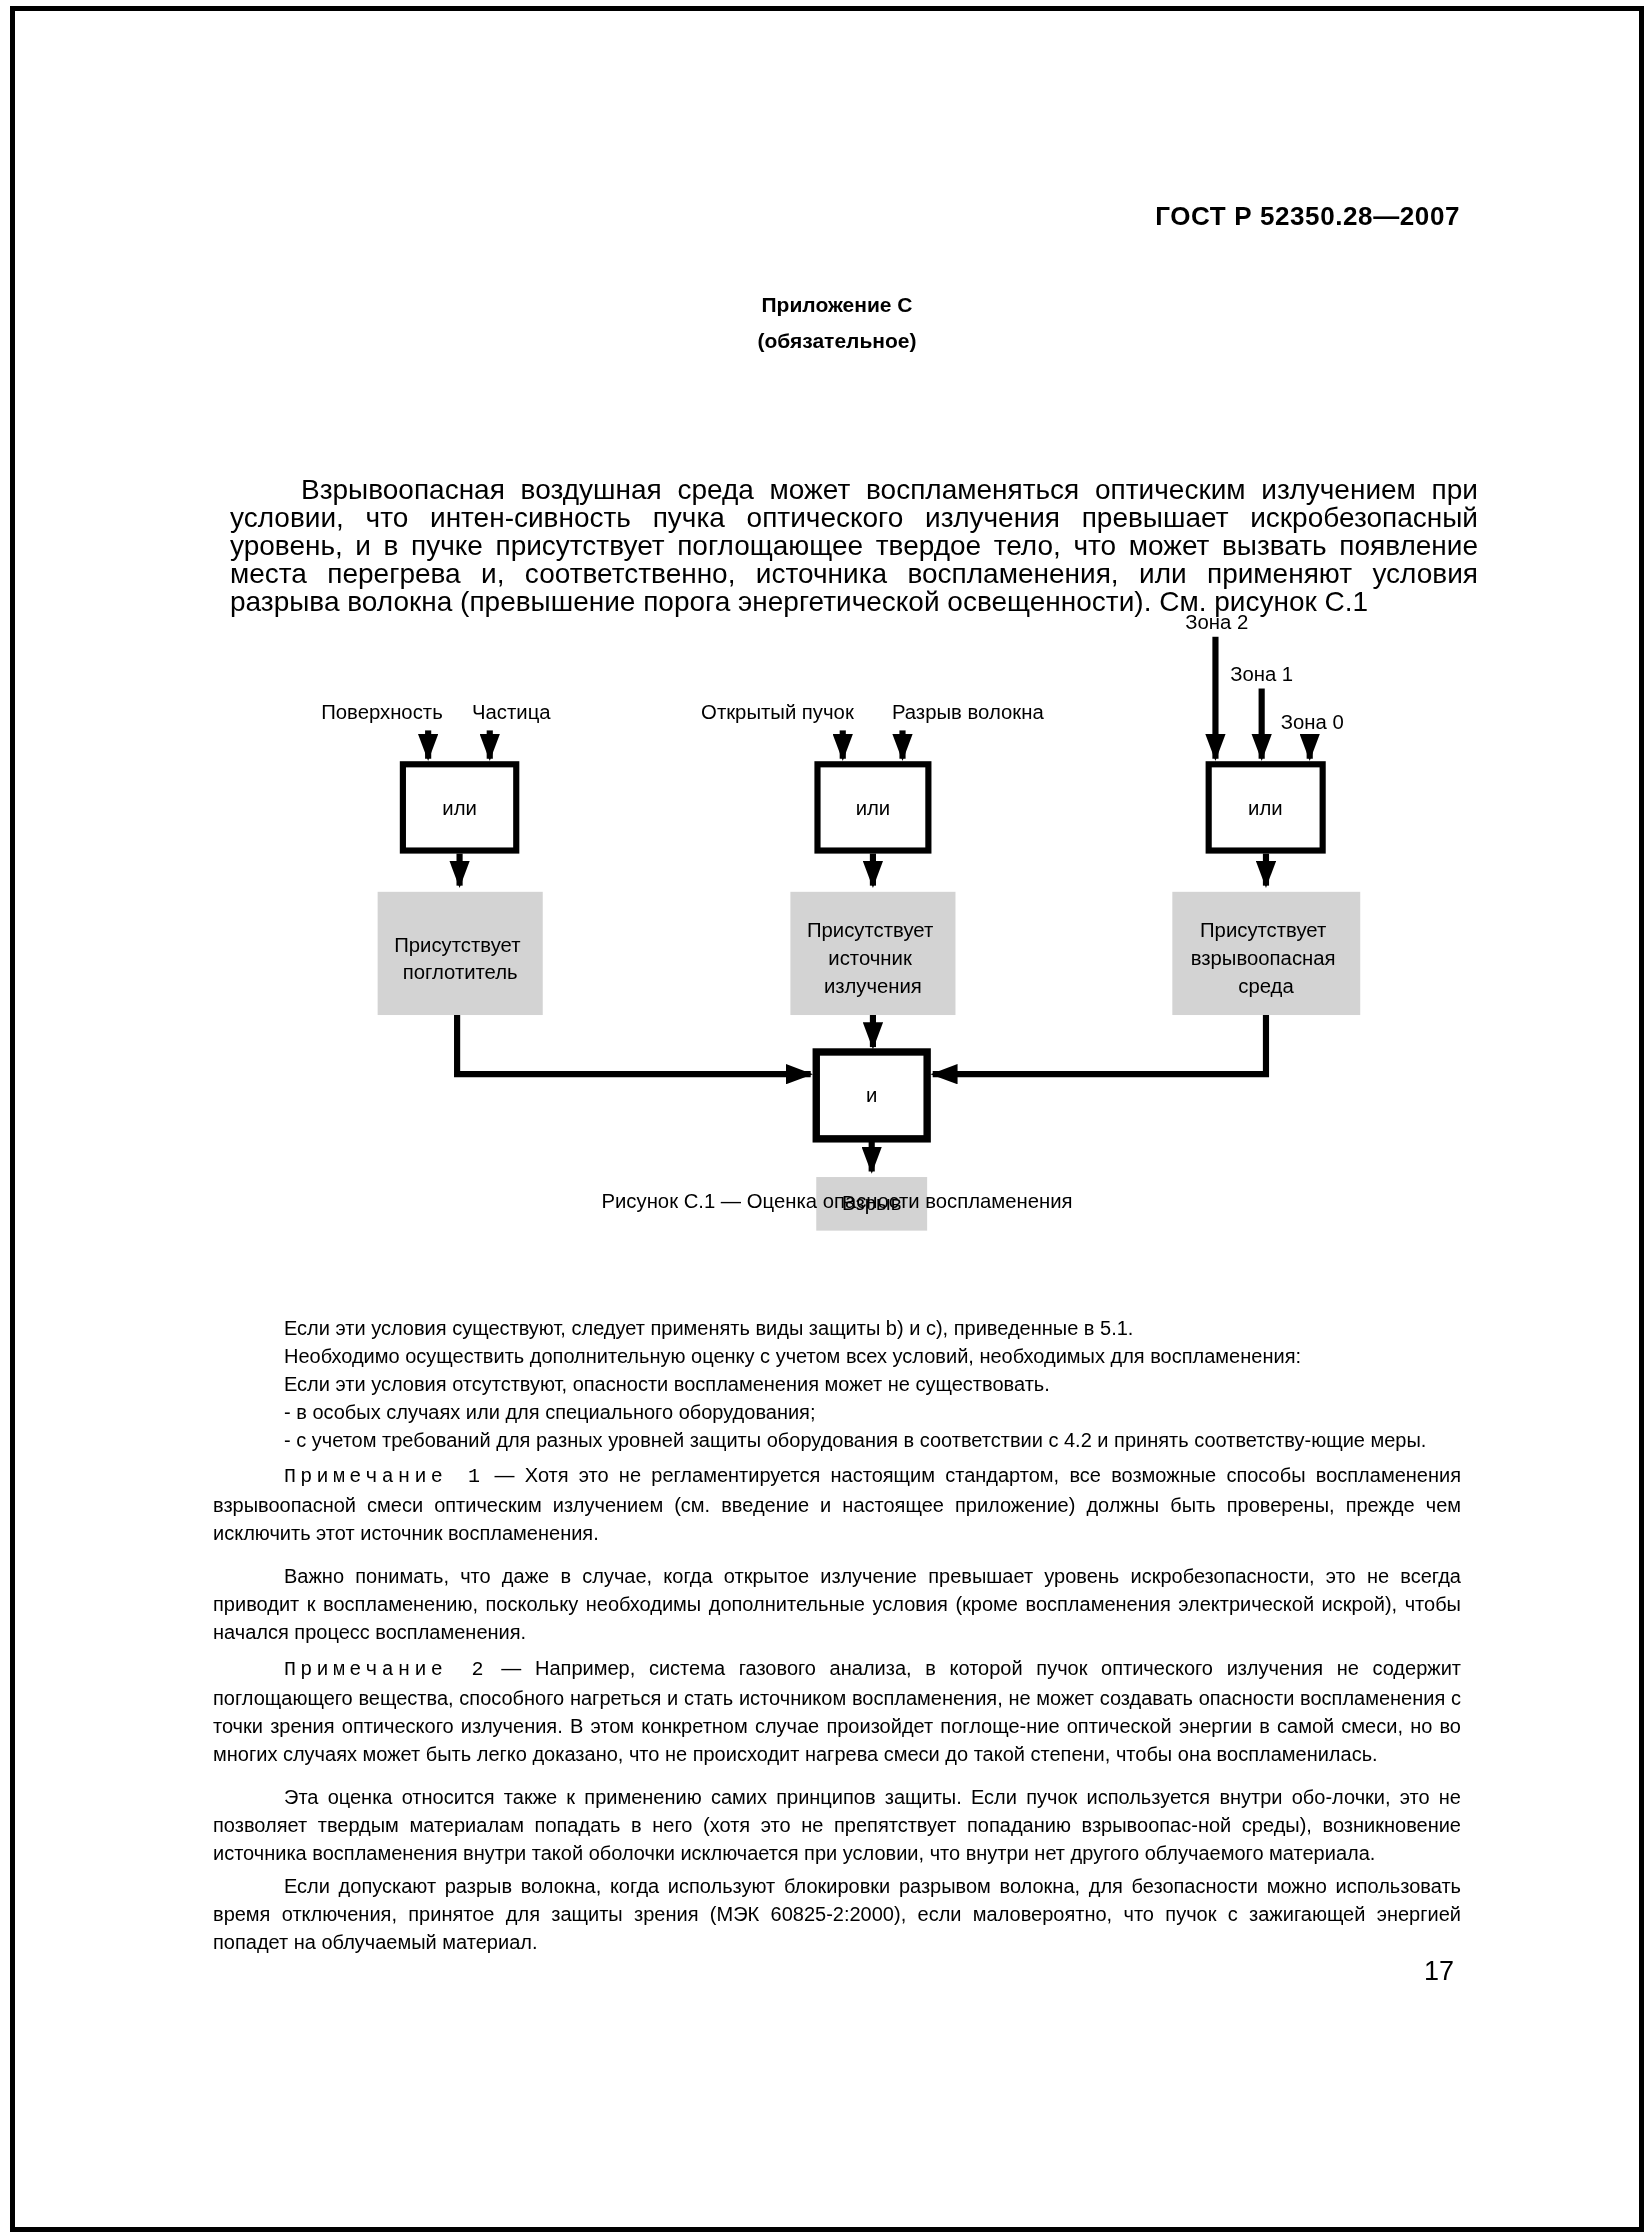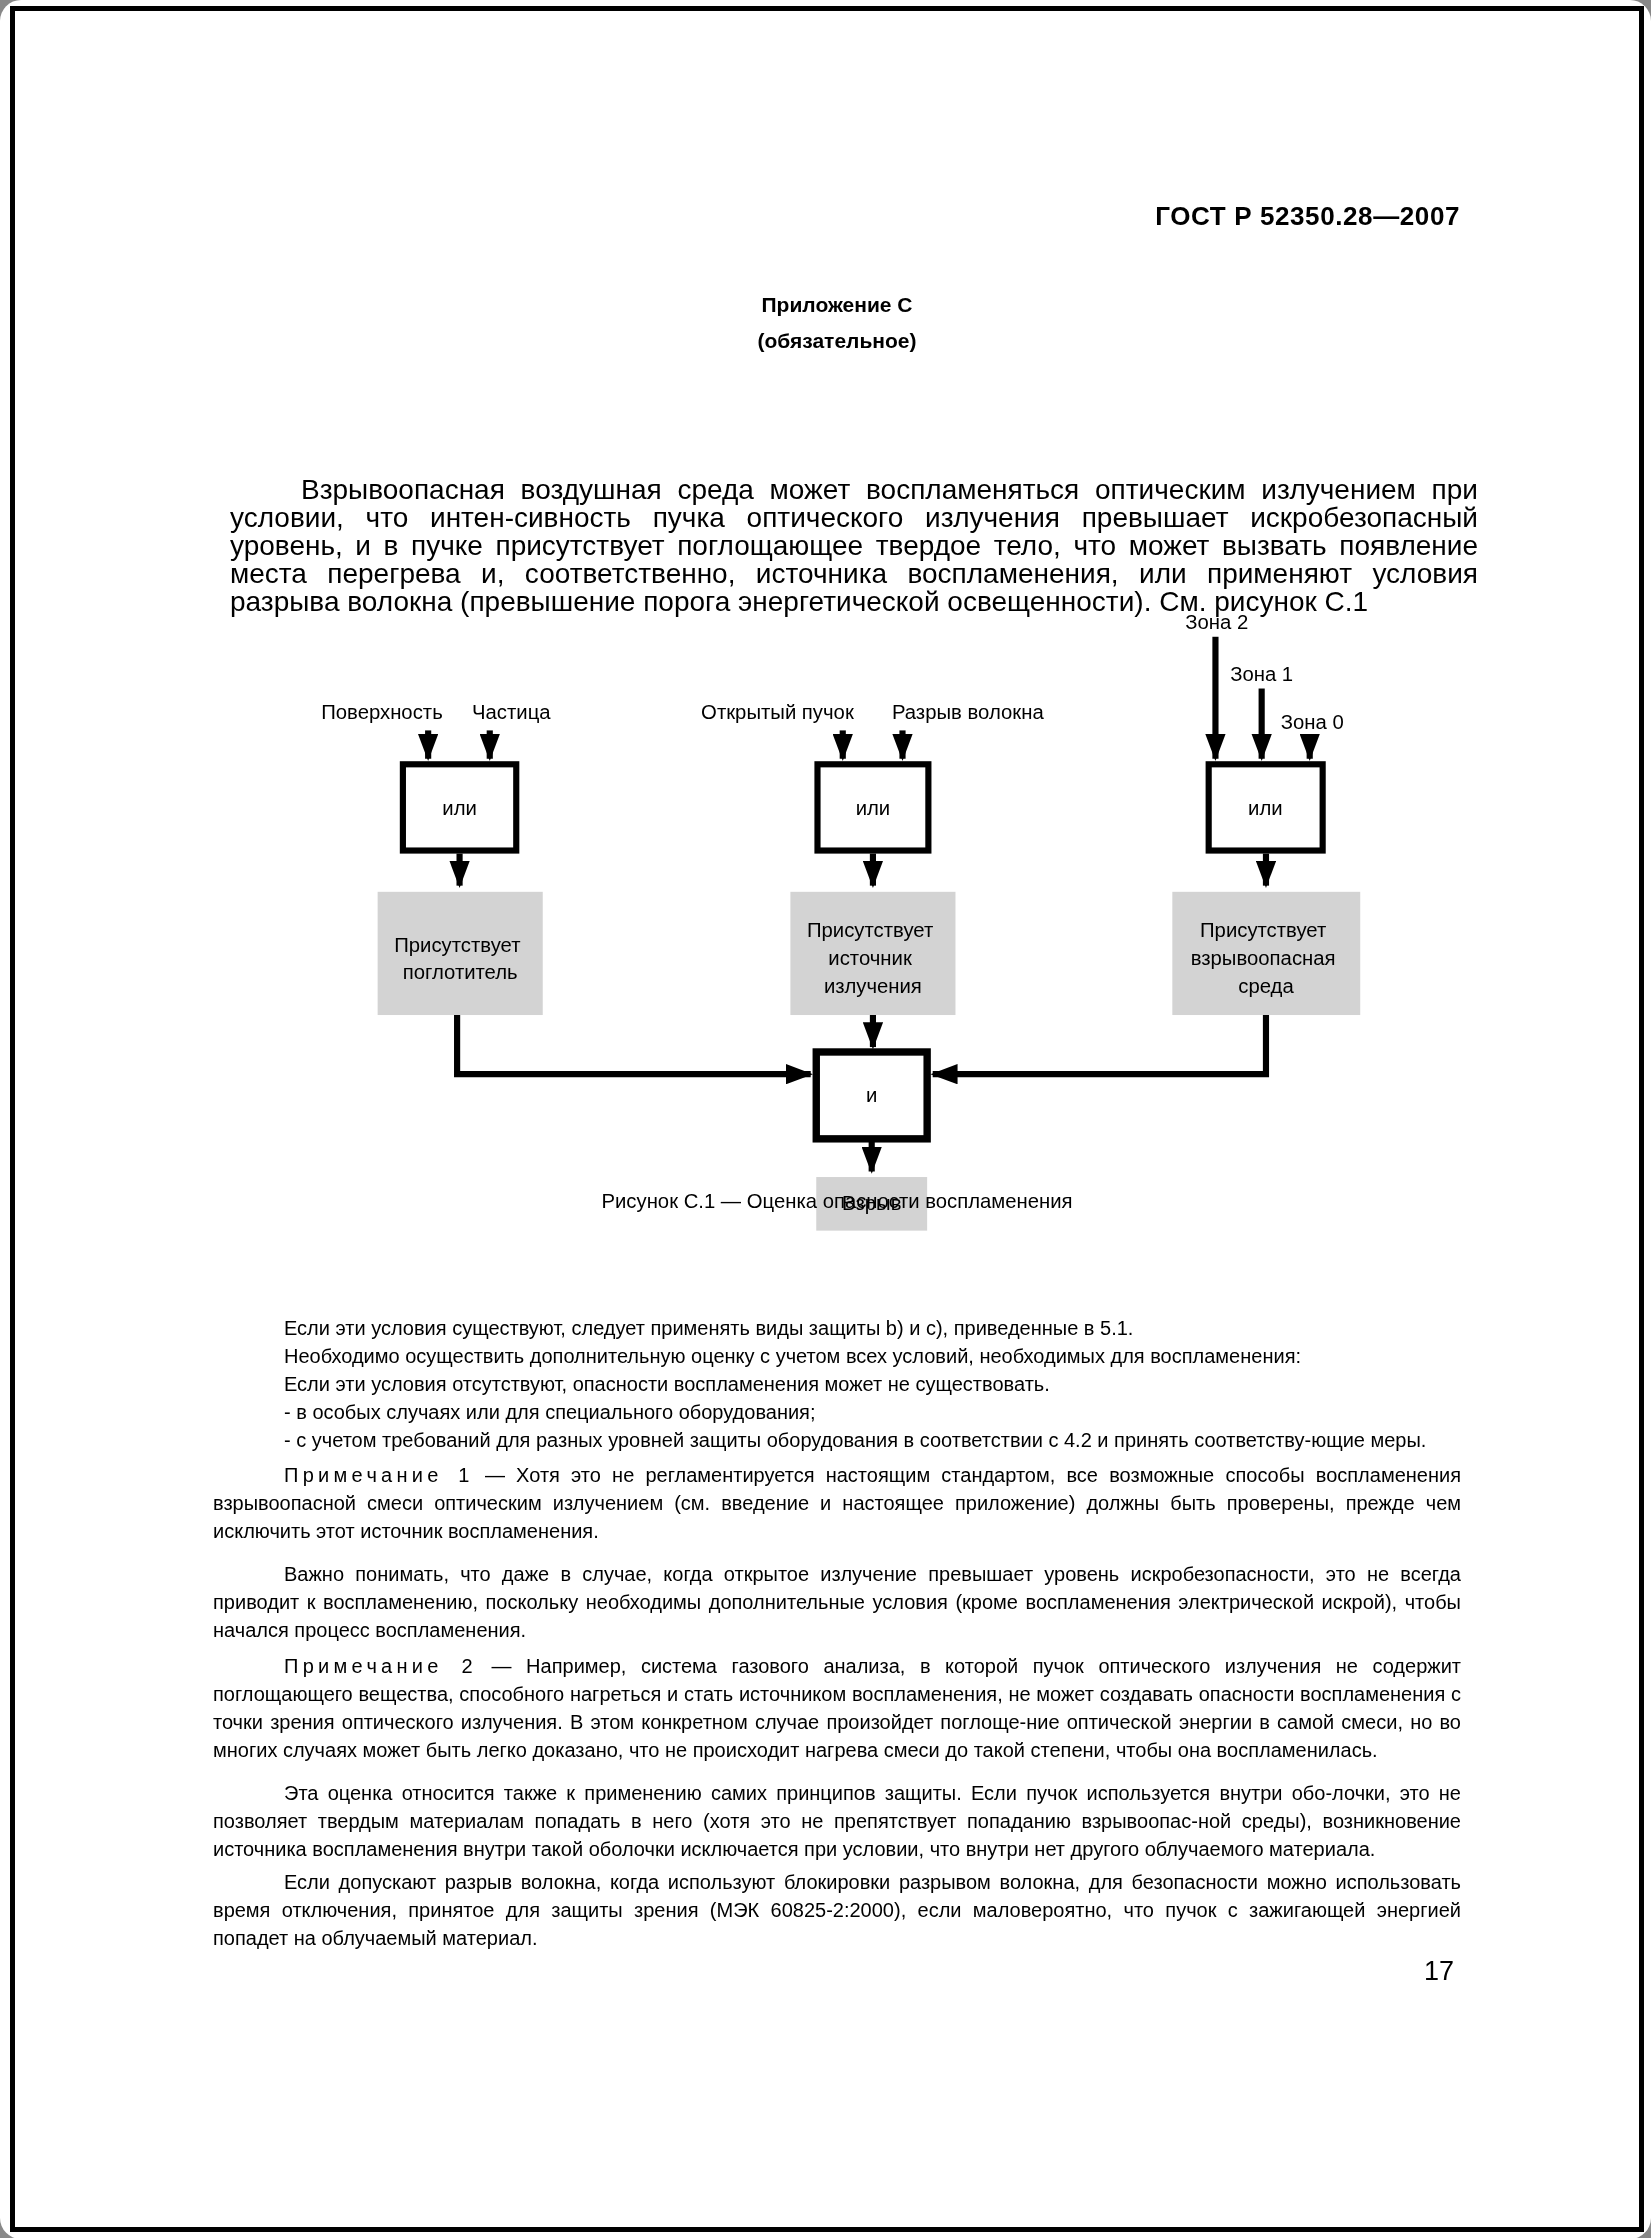--- a/index.html
+++ b/index.html
@@ -3,21 +3,20 @@
 <meta charset="utf-8">
 <style>
   html,body{margin:0;padding:0;background:#888;}
   .page{
     position:relative;
     width:1651px;height:2239px;
     background:#ffffff;
     font-family:"Liberation Sans","DejaVu Sans",sans-serif;
     color:#000;
     overflow:hidden;
-    border-radius:21px;
   }
   .frame{
     position:absolute;left:10px;top:6.2px;right:7.4px;bottom:7.4px;
     border:5px solid #000;
     pointer-events:none;
   }
   .doc-code{
     position:absolute;top:201px;right:191px;
     font-size:26px;font-weight:bold;letter-spacing:0.6px;
     white-space:nowrap;
@@ -49,21 +48,21 @@
   .bodytext{
     position:absolute;top:1314px;left:213px;width:1248px;
     font-size:20px;line-height:28px;text-align:justify;
   }
   .bodytext p{
     margin:0;text-indent:71px;
   }
   .gap-sm{margin-top:7.4px !important;}
   .gap-md{margin-top:15px !important;}
   .gap-xs{margin-top:5px !important;}
-  .note-label{letter-spacing:4.3px;}
+  .note-label{letter-spacing:4.3px;font-family:Liberation Mono, monospace;}
   .page-number{
     position:absolute;top:1956px;right:197px;
     font-size:27px;
   }
 </style>
 </head>
 <body>
 
 <div class="page">
   <div class="frame"></div>

